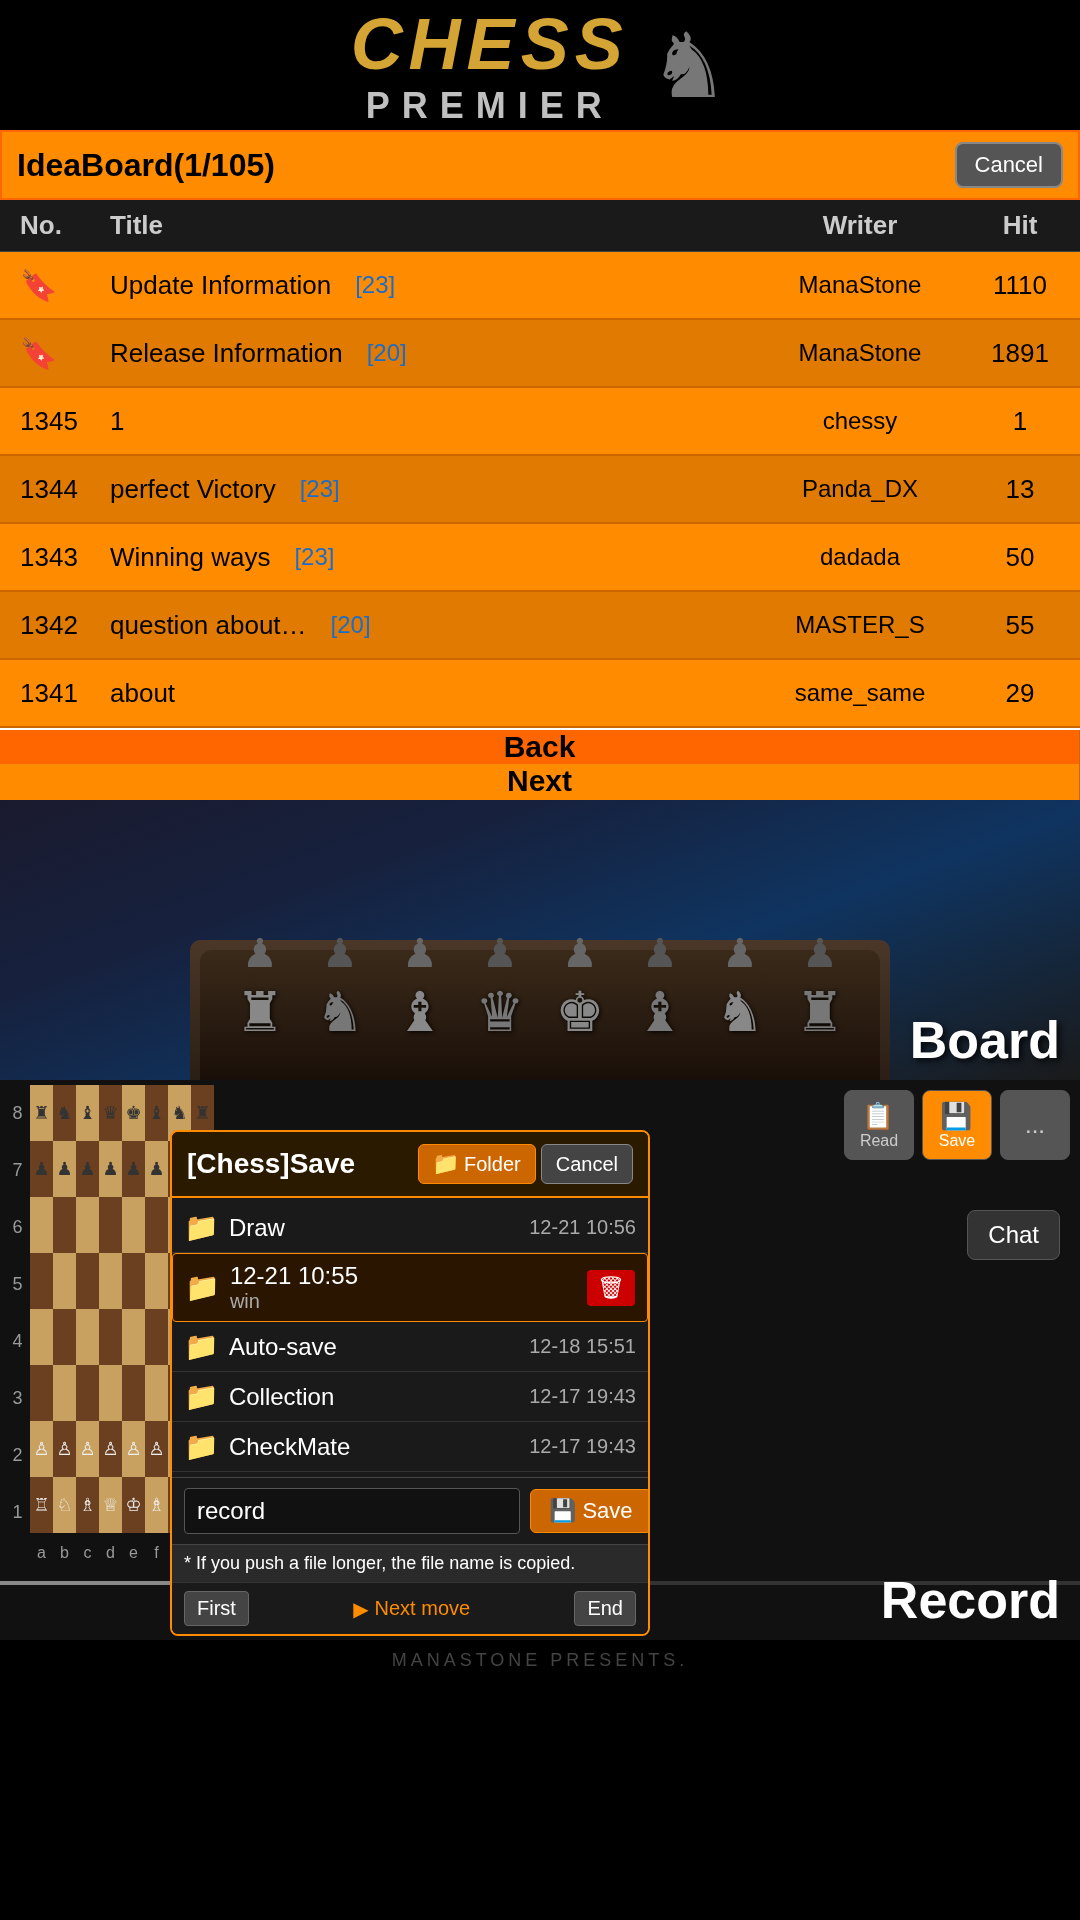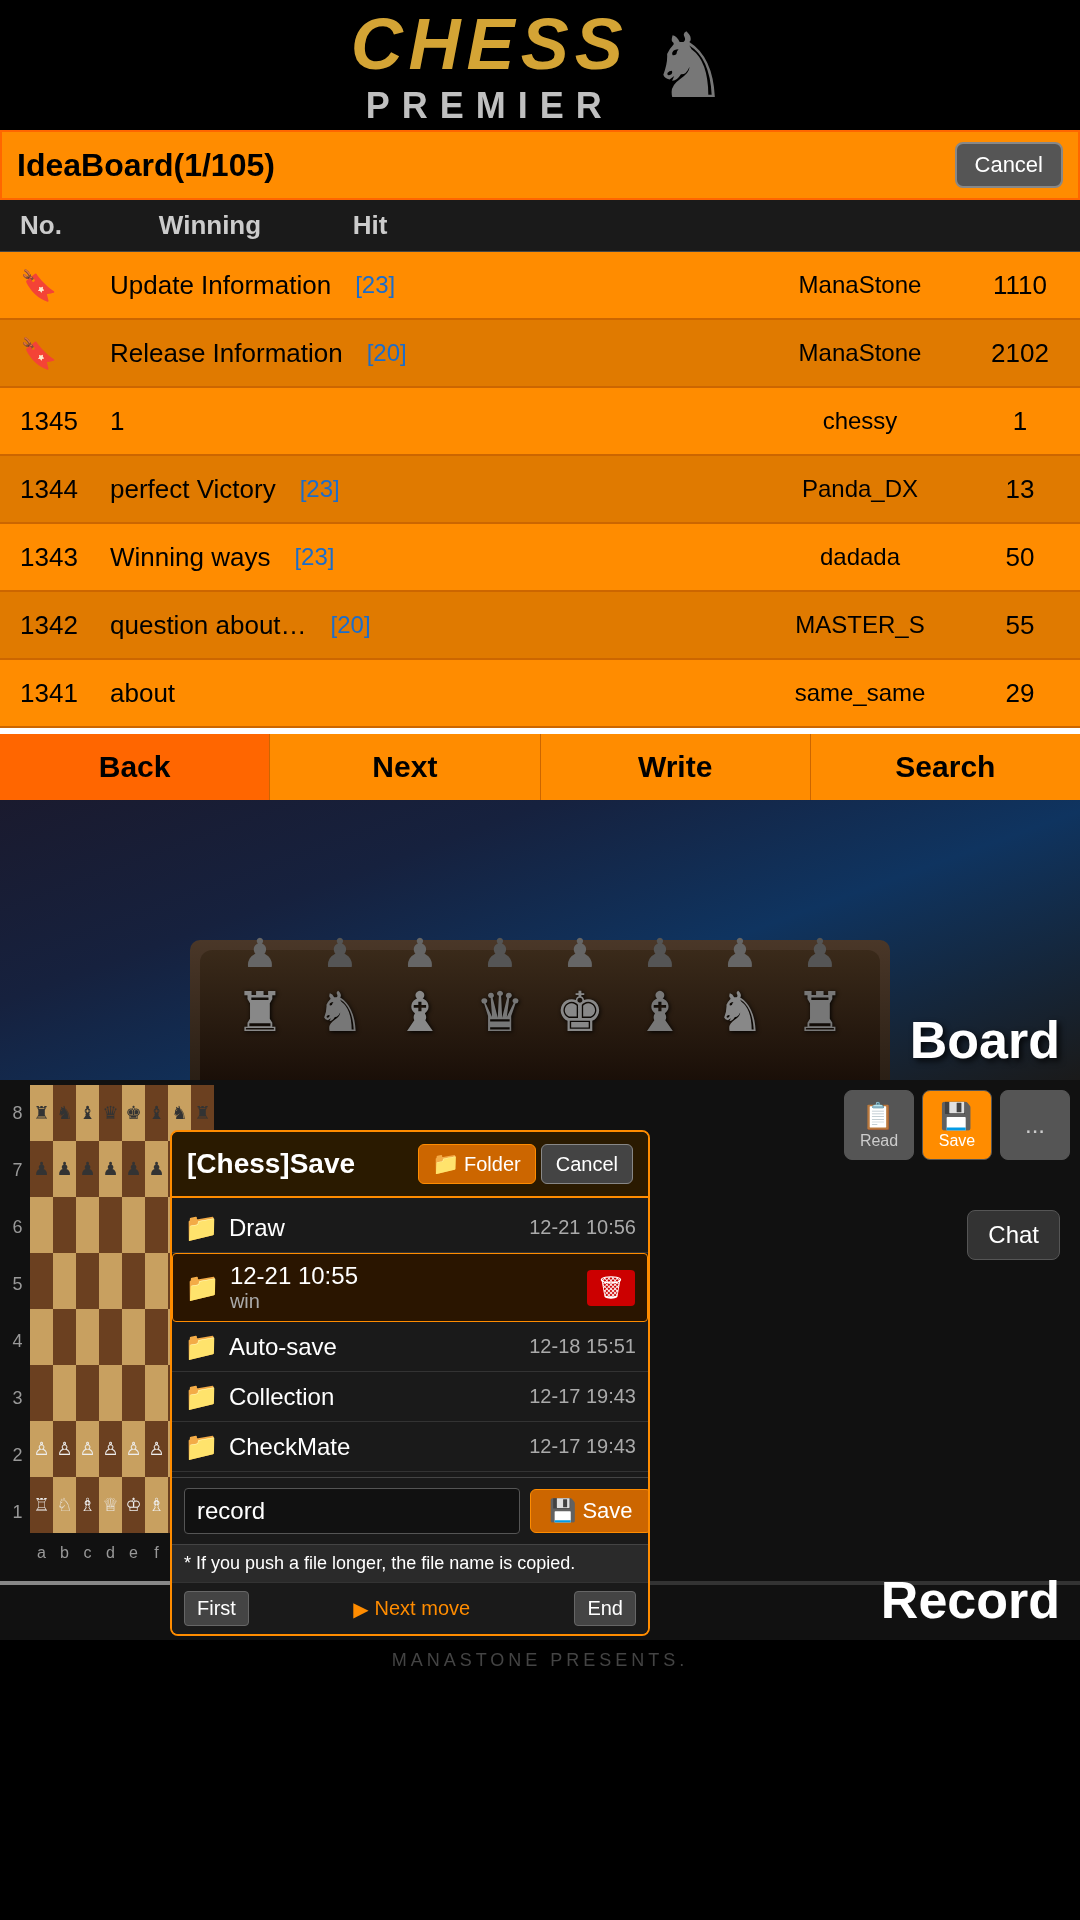--- a/index.html
+++ b/index.html
@@ -105,21 +105,22 @@
     .row-title .comment-count { color: #1a6dcc; font-size: 24px; }
     .row-writer { width: 200px; text-align: center; font-size: 24px; color: #000; }
     .row-hit { width: 120px; text-align: center; font-size: 26px; color: #000; }
 
     
     .nav-buttons {
       width: 100%;
       height: 72px;
       background: #5eead4;
       display: flex;
-      border-top: 6px solid #ffffff;
+      border-top: 2px solid #ffffff;
+      flex-direction: column;
     }
     .nav-btn {
       flex: 1;
       height: 100%;
       background: #ff8c00;
       border: none;
       border-right: 1px solid #cc6600;
       font-size: 30px;
       font-weight: bold;
       color: #000;
@@ -405,21 +406,22 @@
   </div>
 </div>
 
 <div class="ideaboard-header">
   <div class="ideaboard-title">IdeaBoard(1/105)</div>
   <button class="cancel-btn">Cancel</button>
 </div>
 
 <div class="table-header">
   <div class="col-no">No.</div>
-  <div class="col-writer">Winning</div>
+  <div class="col-title">Title</div>
+  <div class="col-writer">Writer</div>
   <div class="col-hit">Hit</div>
 </div>
 
 <div id="table-body">
     <div class="table-row">
       <div class="row-no">
         <span style="font-size:30px;">🔖</span>
       </div>
       <div class="row-title">
         <span>Update Information</span>
@@ -430,21 +432,21 @@
     </div>
     <div class="table-row">
       <div class="row-no">
         <span style="font-size:30px;">🔖</span>
       </div>
       <div class="row-title">
         <span>Release Information</span>
         <span class="comment-count">[20]</span>
       </div>
       <div class="row-writer">ManaStone</div>
-      <div class="row-hit">2102</div>
+      <div class="row-hit">1891</div>
     </div>
     <div class="table-row">
       <div class="row-no">
         1345
       </div>
       <div class="row-title">
         <span>1</span>
 
       </div>
       <div class="row-writer">chessy</div>

